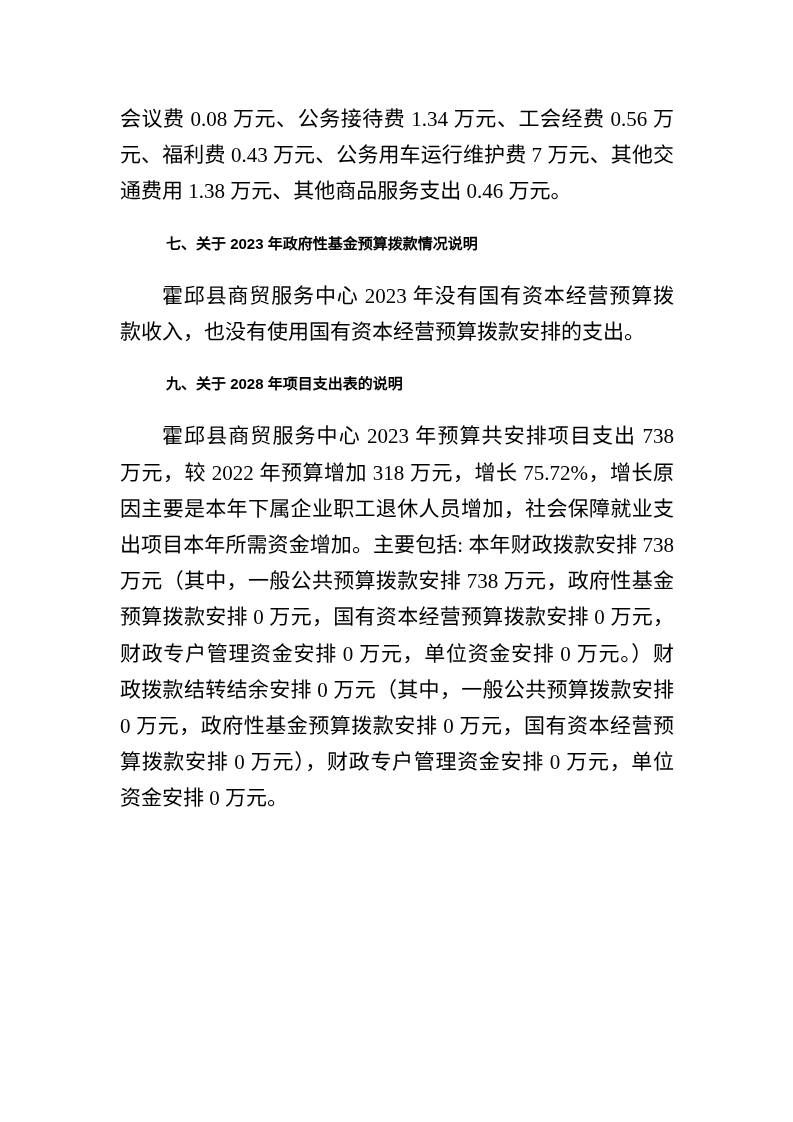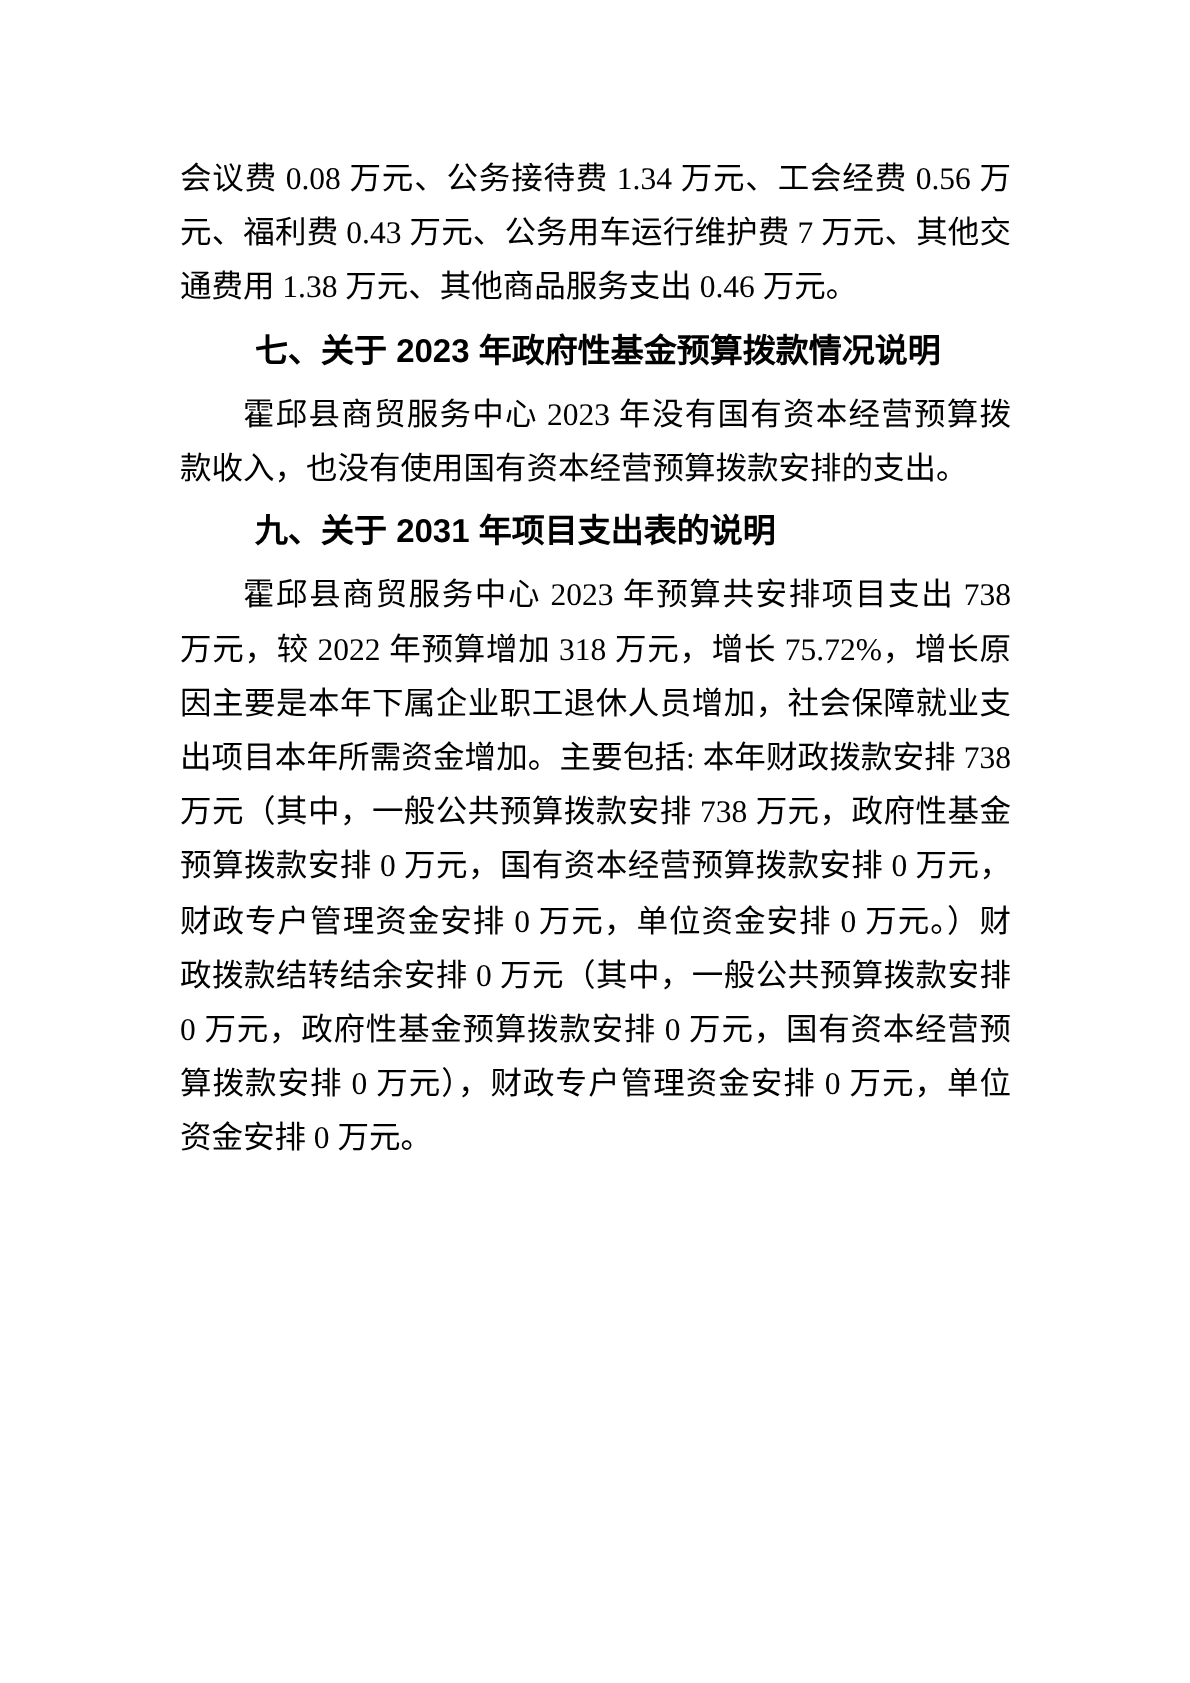--- a/index.html
+++ b/index.html
@@ -28,23 +28,23 @@
   }
   .para {
     margin: 0;
     padding: 0;
     text-indent: 2em;
   }
   .para.no-indent {
     text-indent: 0;
   }
   .heading {
-    margin: 6px;
+    margin: 16px;
     padding: 0;
-    font-size: 22px;
+    font-size: 15px;
     line-height: 36.2px;
     font-weight: 700;
     text-indent: 2em;
     text-align: left;
     font-family: "Liberation Sans", "DejaVu Sans", sans-serif;
   }
   .footer {
     position: absolute;
     left: 130px;
     top: 1011px;
@@ -57,18 +57,18 @@
   }
 </style>
 </head>
 <body>
 
 <div class="page">
   <div class="content">
     <p class="para no-indent">会议费 0.08 万元、公务接待费 1.34 万元、工会经费 0.56 万元、福利费 0.43 万元、公务用车运行维护费 7 万元、其他交通费用 1.38 万元、其他商品服务支出 0.46 万元。</p>
     <h2 class="heading">七、关于 2023 年政府性基金预算拨款情况说明</h2>
     <p class="para">霍邱县商贸服务中心 2023 年没有国有资本经营预算拨款收入，也没有使用国有资本经营预算拨款安排的支出。</p>
-    <h2 class="heading">九、关于 2031 年项目支出表的说明</h2>
+    <h2 class="heading">九、关于 2028 年项目支出表的说明</h2>
     <p class="para">霍邱县商贸服务中心 2023 年预算共安排项目支出 738 万元，较 2022 年预算增加 318 万元，增长 75.72%，增长原因主要是本年下属企业职工退休人员增加，社会保障就业支出项目本年所需资金增加。主要包括: 本年财政拨款安排 738 万元（其中，一般公共预算拨款安排 738 万元，政府性基金预算拨款安排 0 万元，国有资本经营预算拨款安排 0 万元，财政专户管理资金安排 0 万元，单位资金安排 0 万元。）财政拨款结转结余安排 0 万元（其中，一般公共预算拨款安排 0 万元，政府性基金预算拨款安排 0 万元，国有资本经营预算拨款安排 0 万元），财政专户管理资金安排 0 万元，单位资金安排 0 万元。</p>
   </div>
 
   <div class="footer">–  10  –</div>
 </div>
 
 </body></html>

